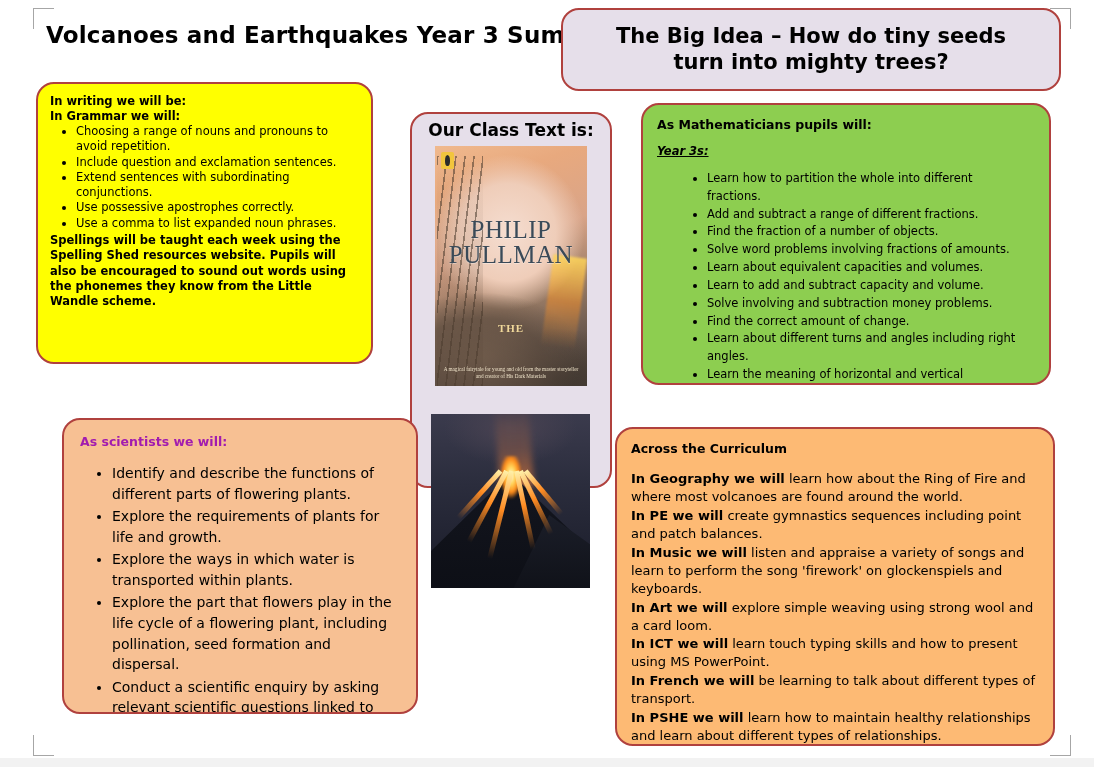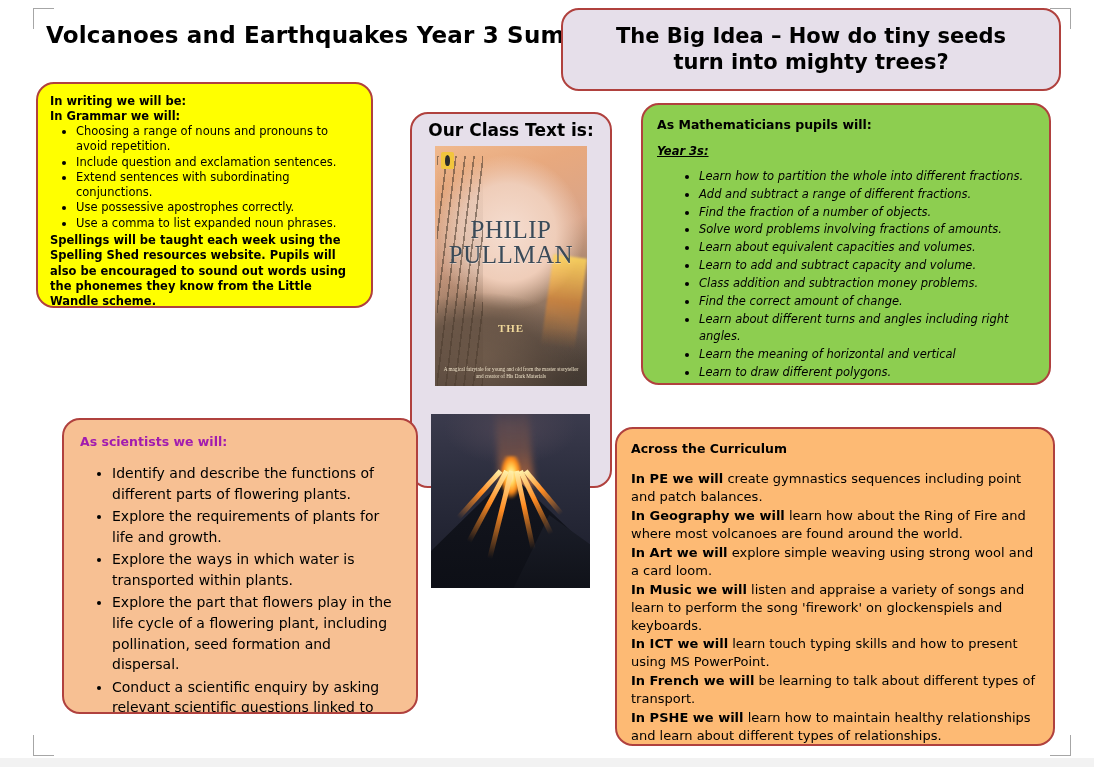--- a/index.html
+++ b/index.html
@@ -81,21 +81,21 @@
     line-height: 1.22;
     text-align: center;
     color: #000;
   }
 
   
   #writing {
     left: 36px;
     top: 82px;
     width: 337px;
-    height: 226px;
+    height: 282px;
     background: #ffff00;
     padding: 10px 12px 8px 12px;
     overflow: hidden;
   }
   #writing .head {
     font-size: 11.5px;
     font-weight: 700;
     color: #000;
     margin: 0 0 1px 0;
   }
@@ -247,24 +247,23 @@
   }
   #maths .subhead {
     font-size: 11.5px;
     font-weight: 700;
     font-style: italic;
     text-decoration: underline;
     color: #000;
     margin-bottom: 10px;
   }
   #maths ul {
-    margin: 4px;
+    margin: 12px;
     padding-left: 38px;
     list-style: disc;
-    font-style: italic;
   }
   #maths li {
     font-size: 11.5px;
     line-height: 1.55;
     color: #000;
   }
 
   
   #volcano-photo {
     position: absolute;
@@ -424,21 +423,21 @@
   <div class="panel" id="maths">
     <div class="head">As Mathematicians pupils will:</div>
     <div class="subhead">Year 3s:</div>
     <ul>
       <li>Learn how to partition the whole into different fractions.</li>
       <li>Add and subtract a range of different fractions.</li>
       <li>Find the fraction of a number of objects.</li>
       <li>Solve word problems involving fractions of amounts.</li>
       <li>Learn about equivalent capacities and volumes.</li>
       <li>Learn to add and subtract capacity and volume.</li>
-      <li>Class addition and subtraction money problems.</li>
+      <li>Solve involving and subtraction money problems.</li>
       <li>Find the correct amount of change.</li>
       <li>Learn about different turns and angles including right angles.</li>
       <li>Learn the meaning of horizontal and vertical</li>
       <li>Learn to draw different polygons.</li>
     </ul>
   </div>
 
   <div id="volcano-photo">
     <div class="sky"></div>
     <div class="plume"></div>
@@ -460,30 +459,30 @@
       <li>Explore the requirements of plants for life and growth.</li>
       <li>Explore the ways in which water is transported within plants.</li>
       <li>Explore the part that flowers play in the life cycle of a flowering plant, including pollination, seed formation and dispersal.</li>
       <li>Conduct a scientific enquiry by asking relevant scientific questions linked to plants.</li>
     </ul>
   </div>
 
   <div class="panel" id="curriculum">
     <div class="head">Across the Curriculum</div>
     <div class="row">
+      <b>In Geography we will</b><span> learn how about the Ring of Fire and where most volcanoes are found around the world.</span>
+    </div>
+    <div class="row">
       <b>In PE we will</b><span> create gymnastics sequences including point and patch balances.</span>
     </div>
     <div class="row">
-      <b>In Geography we will</b><span> learn how about the Ring of Fire and where most volcanoes are found around the world.</span>
+      <b>In Music we will</b><span> listen and appraise a variety of songs and learn to perform the song 'firework' on glockenspiels and keyboards.</span>
     </div>
     <div class="row">
       <b>In Art we will</b><span> explore simple weaving using strong wool and a card loom.</span>
-    </div>
-    <div class="row">
-      <b>In Music we will</b><span> listen and appraise a variety of songs and learn to perform the song 'firework' on glockenspiels and keyboards.</span>
     </div>
     <div class="row">
       <b>In ICT we will</b><span> learn touch typing skills and how to present using MS PowerPoint.</span>
     </div>
     <div class="row">
       <b>In French we will</b><span> be learning to talk about different types of transport.</span>
     </div>
     <div class="row">
       <b>In PSHE we will</b><span> learn how to maintain healthy relationships and learn about different types of relationships.</span>
     </div>

